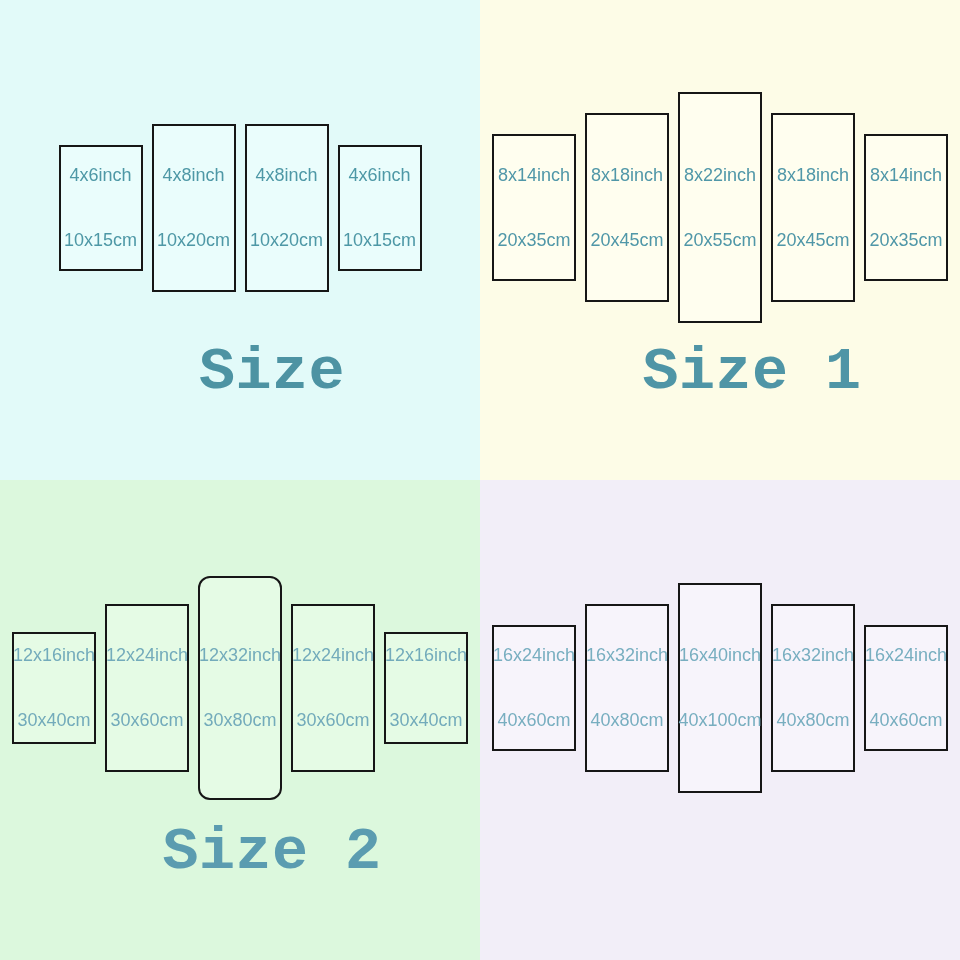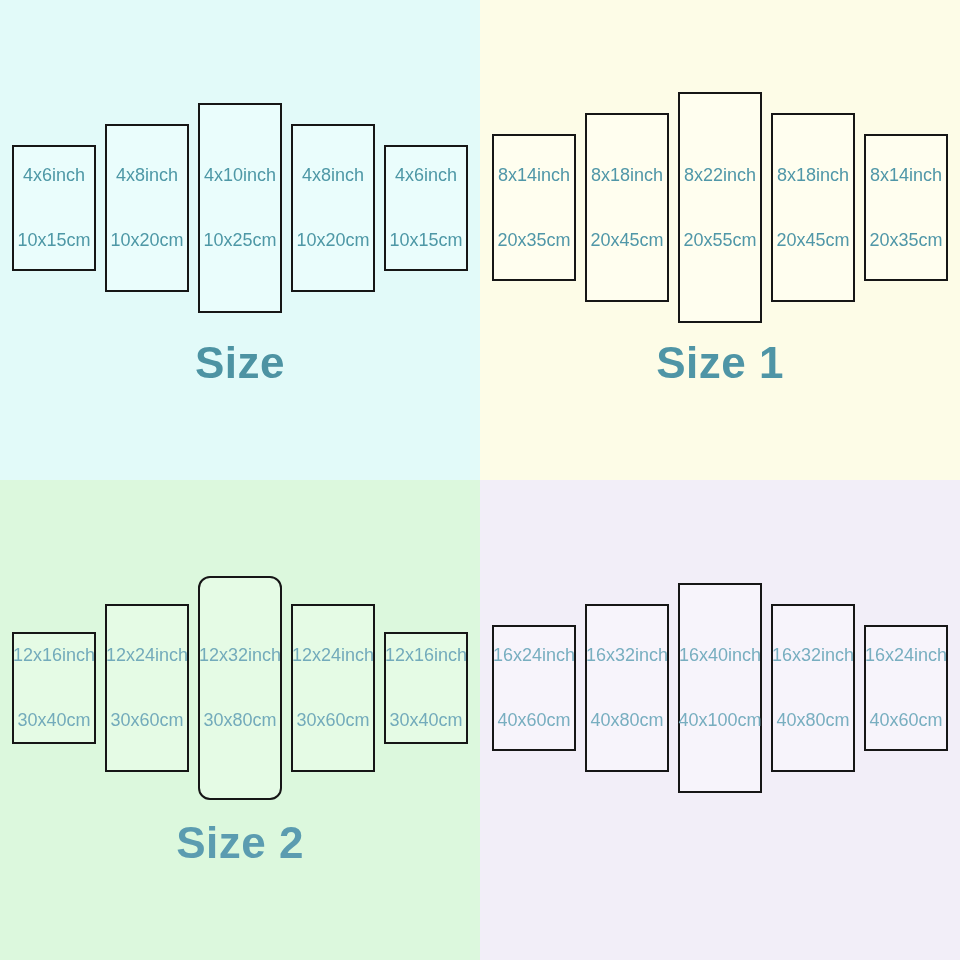--- a/index.html
+++ b/index.html
@@ -48,44 +48,41 @@
     line-height: 1.35;
     color: var(--ink, #4e98a6);
     z-index: 2;
   }
   .title {
     position: absolute;
     top: 338px; left: 0;
     width: 100%;
     margin: 0;
     text-align: center;
-    font-family: Liberation Sans, sans-serif;
+    font-family: Liberation Mono, monospace;
     font-weight: 700;
-    font-size: 44px;
+    font-size: 60px;
     letter-spacing: 0.5px;
     color: var(--title, #4d93a3);
+    padding-left: 32px;
   }
 </style>
 </head>
 <body>
 
 <div class="grid">
   <section class="quadrant" style="--bg: #e2faf9; --fill: #eafdfc; --ink: #4e98a6; --title: #4d93a3;">
     <div class="panels">
         <div class="panel" style="height: 126px;">
           <div class="panel-label">4x6inch</div>
           <div class="panel-label">10x15cm</div>
         </div>
         <div class="panel" style="height: 168px;">
           <div class="panel-label">4x8inch</div>
           <div class="panel-label">10x20cm</div>
-        </div>
-        <div class="panel" style="height: 210px;">
-          <div class="panel-label">4x10inch</div>
-          <div class="panel-label">10x25cm</div>
         </div>
         <div class="panel" style="height: 168px;">
           <div class="panel-label">4x8inch</div>
           <div class="panel-label">10x20cm</div>
         </div>
         <div class="panel" style="height: 126px;">
           <div class="panel-label">4x6inch</div>
           <div class="panel-label">10x15cm</div>
         </div>
       </div>

